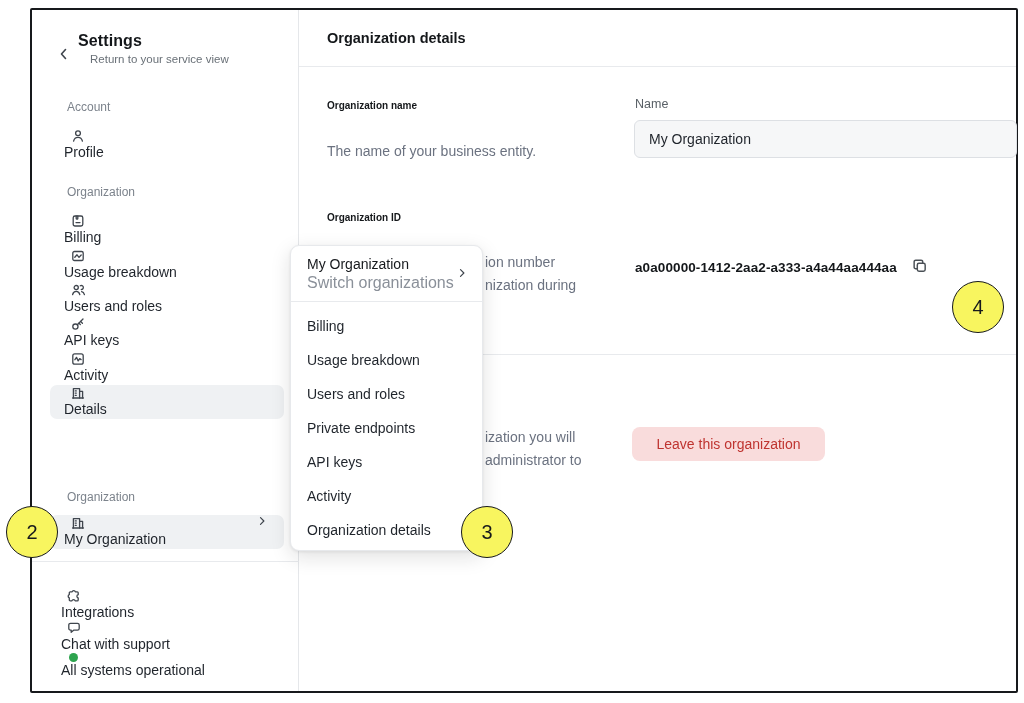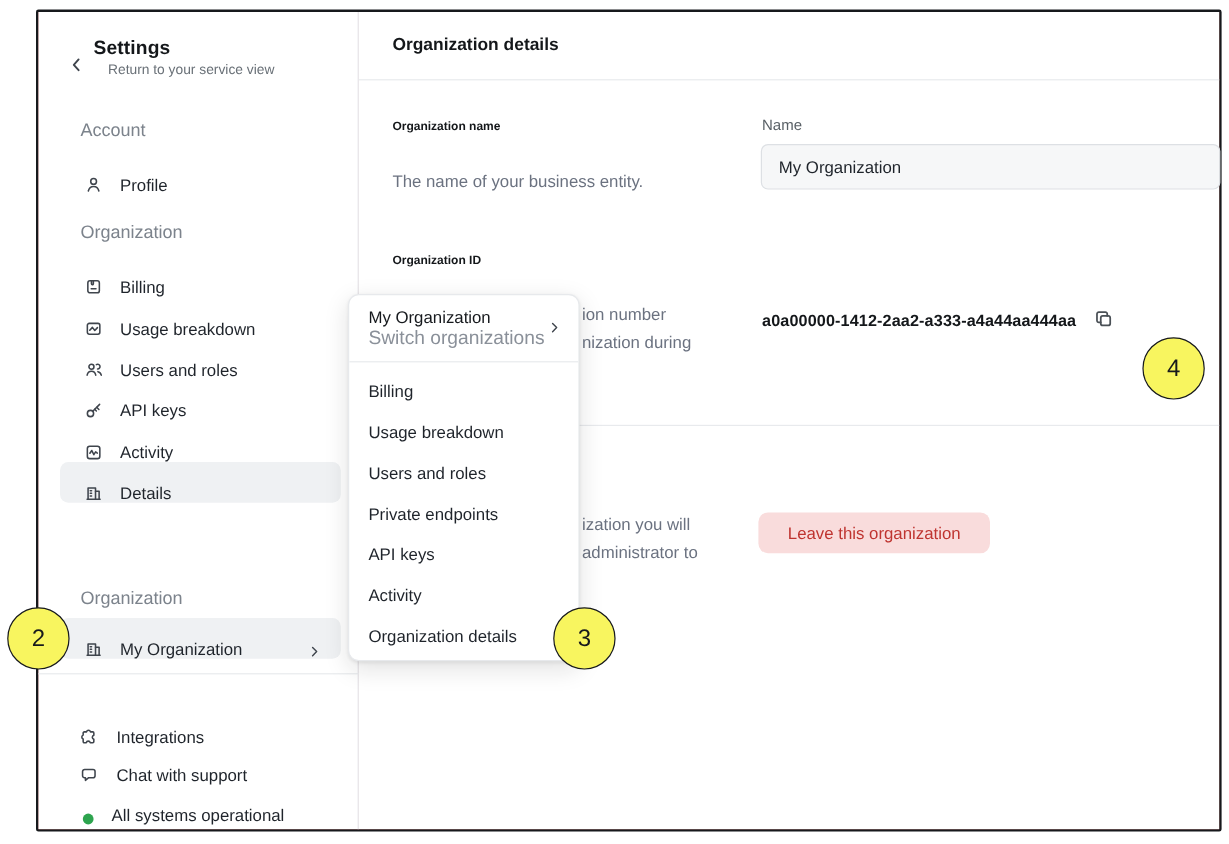--- a/index.html
+++ b/index.html
@@ -3,38 +3,38 @@
 <meta charset="utf-8">
 <style>
   * { box-sizing: border-box; margin: 0; padding: 0; }
   html, body { width: 1024px; height: 703px; background: #ffffff; }
   body { font-family: "Liberation Sans", sans-serif; color: #1f242b; position: relative; }
 
   .stage { position: absolute; left: 0; top: 0; width: 1024px; height: 703px; }
 
   .frame {
     position: absolute; left: 30px; top: 8px; width: 988px; height: 685px;
-    border: 2px solid #17191c; border-radius: 2px; background: #7f1d1d;
+    border: 2px solid #17191c; border-radius: 2px; background: #f9a8d4;
   }
 
   
   .sidebar {
     position: absolute; left: 0; top: 0; width: 267px; height: 100%;
     border-right: 1px solid #e5e7ea; background: #fff;
   }
   .sb-header { position: absolute; left: 22px; top: 22px; }
   .sb-back { position: absolute; left: 2px; top: 14px; width: 16px; height: 16px; cursor: pointer; }
   .sb-title { margin-left: 24px; font-size: 16px; font-weight: 700; color: #14171a; letter-spacing: .1px; }
   .sb-subtitle { margin-left: 36px; margin-top: 3px; font-size: 11.5px; color: #697077; }
 
-  .sb-label { position: absolute; left: 35px; font-size: 15px; color: #7c838c; }
+  .sb-label { position: absolute; left: 35px; font-size: 12px; color: #7c838c; }
 
   .sb-item {
     position: absolute; left: 18px; width: 234px; height: 34px;
-    display: flex; align-items: flex-end; border-radius: 7px; cursor: pointer;
+    display: flex; align-items: flex-start; border-radius: 7px; cursor: pointer; flex-direction: column;
   }
   .sb-item .ic { margin-left: 20px; width: 16px; height: 16px; flex: none; }
   .sb-item .lbl { margin-left: 14px; font-size: 14px; color: #1f242b; white-space: nowrap; }
   .sb-item.active { background: #eff1f3; }
   .sb-item .chev { position: absolute; right: 16px; width: 12px; height: 12px; }
 
   .sb-divider { position: absolute; left: 0; top: 551px; width: 267px; height: 1px; background: #e8eaed; }
 
   .status-dot { width: 9px; height: 9px; border-radius: 50%; background: #2da44e; margin-left: 23px; flex: none; }
   .sb-item.footer .lbl { margin-left: 15px; }

